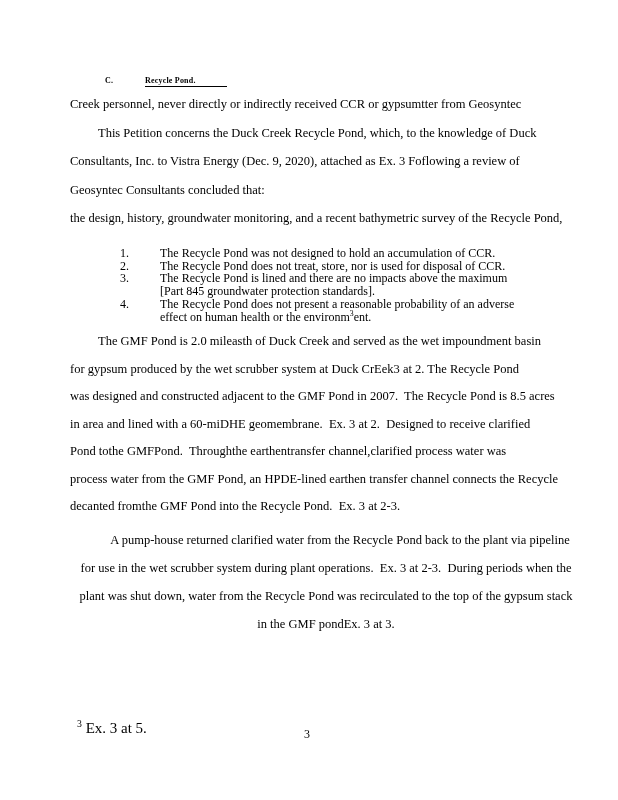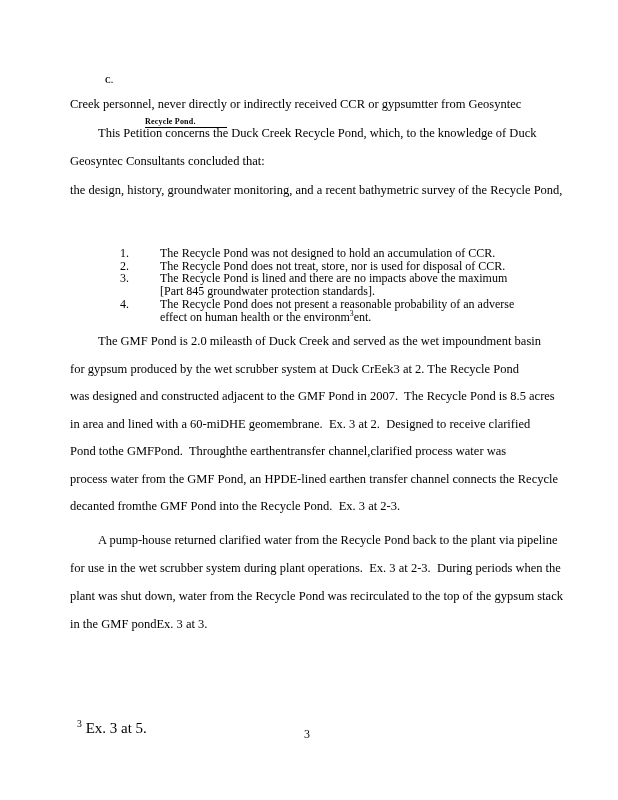--- a/index.html
+++ b/index.html
@@ -17,30 +17,29 @@
   .heading-label{
     position:absolute;left:105px;top:76px;
     font-size:8px;font-weight:600;letter-spacing:0.2px;
   }
   .heading-title{
     position:absolute;left:145px;top:76px;
     font-size:8px;font-weight:600;letter-spacing:0.2px;
     display:inline-block;width:82px;
     border-bottom:1.4px solid #000;
     padding-bottom:1px;
-    margin-top:41px;
   }
   
   .para{left:70px;width:512px;font-size:12.5px;}
   .p1{top:90px;}
   .p1 .line{line-height:28.5px;height:28.5px;}
   .p2{top:328px;}
   .p2 .line{line-height:27.5px;height:27.5px;}
   .p3{top:526px;}
-  .p3 .line{line-height:28px;height:28px;}
+  .p3 .line{line-height:28px;height:28px;text-align:center;}
   .indent{text-indent:28px;}
   
   .list{left:102px;top:234px;width:470px;font-size:12px;}
   .list .line{line-height:12.8px;height:12.8px;}
   .num{display:inline-block;width:40px;}
   .cont{margin-left:40px;}
   sup.fn{font-size:0.65em;vertical-align:super;line-height:0;}
   
   .footnote{left:62px;top:703px;font-size:15px;white-space:pre;}
   .pageno{left:282px;top:727px;width:50px;text-align:center;font-size:12px;}
@@ -49,20 +48,21 @@
 <body>
 
 <div class="page">
 
   <span class="heading-label">C.</span>
   <span class="heading-title">Recycle Pond.</span>
 
   <div class="abs para p1">
     <div class="line">Creek personnel, never directly or indirectly received CCR or gypsumtter from Geosyntec</div>
     <div class="line indent">This Petition concerns the Duck Creek Recycle Pond, which, to the knowledge of Duck</div>
+    <div class="line">Consultants, Inc. to Vistra Energy (Dec. 9, 2020), attached as Ex. 3 Foflowing a review of</div>
     <div class="line">Geosyntec Consultants concluded that:</div>
     <div class="line">the design, history, groundwater monitoring, and a recent bathymetric survey of the Recycle Pond,</div>
   </div>
 
   <div class="abs list">
     <div class="line">
       <span class="num">1.</span><span>The Recycle Pond was not designed to hold an accumulation of CCR.</span>
     </div>
     <div class="line">
       <span class="num">2.</span><span>The Recycle Pond does not treat, store, nor is used for disposal of CCR.</span>

